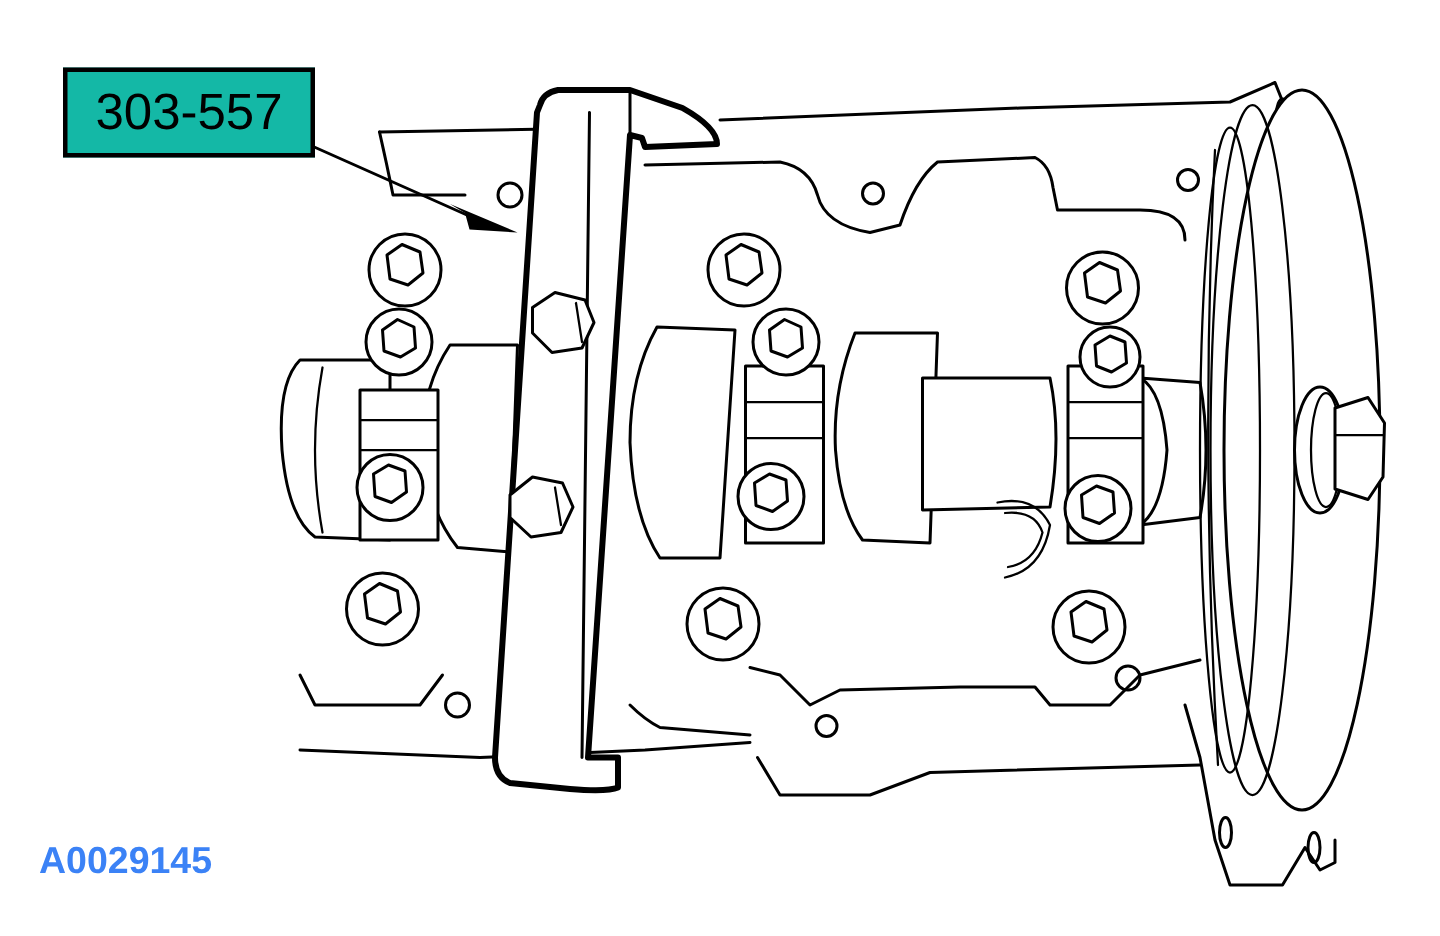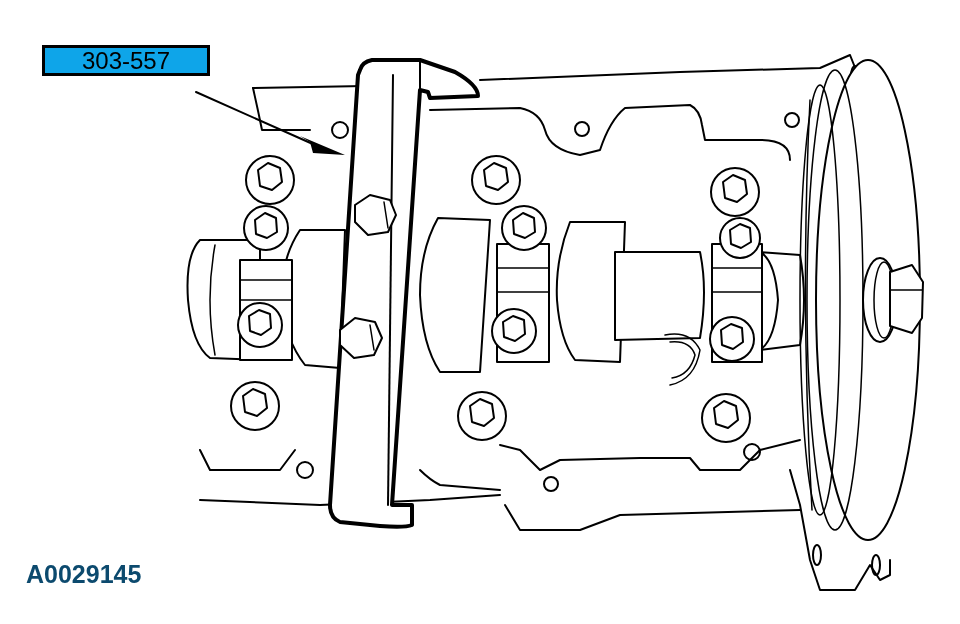--- a/index.html
+++ b/index.html
@@ -3,27 +3,27 @@
   <meta charset="utf-8">
   <style>
     html, body { margin: 0; padding: 0; background: #ffffff; }
     body { width: 960px; height: 624px; position: relative; overflow: hidden; font-family: "Liberation Sans", sans-serif; }
     #diagram { position: absolute; left: 0; top: 0; width: 960px; height: 624px; }
     .ln { fill: none; stroke: #000; stroke-width: 2; stroke-linejoin: round; stroke-linecap: round; }
     .thin { fill: none; stroke: #000; stroke-width: 1.5; stroke-linejoin: round; stroke-linecap: round; }
     .wf { fill: #fff; stroke: #000; stroke-width: 2; stroke-linejoin: round; }
     .wft { fill: #fff; stroke: #000; stroke-width: 4; stroke-linejoin: round; }
     .tool-label-box {
-      position: absolute; left: 42px; top: 45px; width: 168px; height: 31px;
-      border: 3px solid #000; background: #0ea5e9; box-sizing: border-box;
+      position: absolute; left: 42px; top: 45px; width: 168px; height: 60px;
+      border: 3px solid #000; background: #14b8a6; box-sizing: border-box;
       display: flex; align-items: center; justify-content: center;
-      font-size: 24px; color: #000; letter-spacing: 0px;
+      font-size: 34px; color: #000; letter-spacing: 0px;
     }
     .figure-id {
-      position: absolute; left: 26px; top: 560px; font-size: 25px; font-weight: bold; color: #0c4a6e;
+      position: absolute; left: 26px; top: 560px; font-size: 25px; font-weight: bold; color: #3b82f6;
     }
   </style>
 </head>
 <body>
 
 <svg id="diagram" viewBox="0 0 960 624" xmlns="http://www.w3.org/2000/svg">
 
   <g>
     <path class="ln" d="M253,88 L420,85 M480,80 L680,72 L820,68 L850,55 L860,80 L865,110"></path>
     <path class="ln" d="M253,88 Q258,110 262,130 L310,130"></path>

